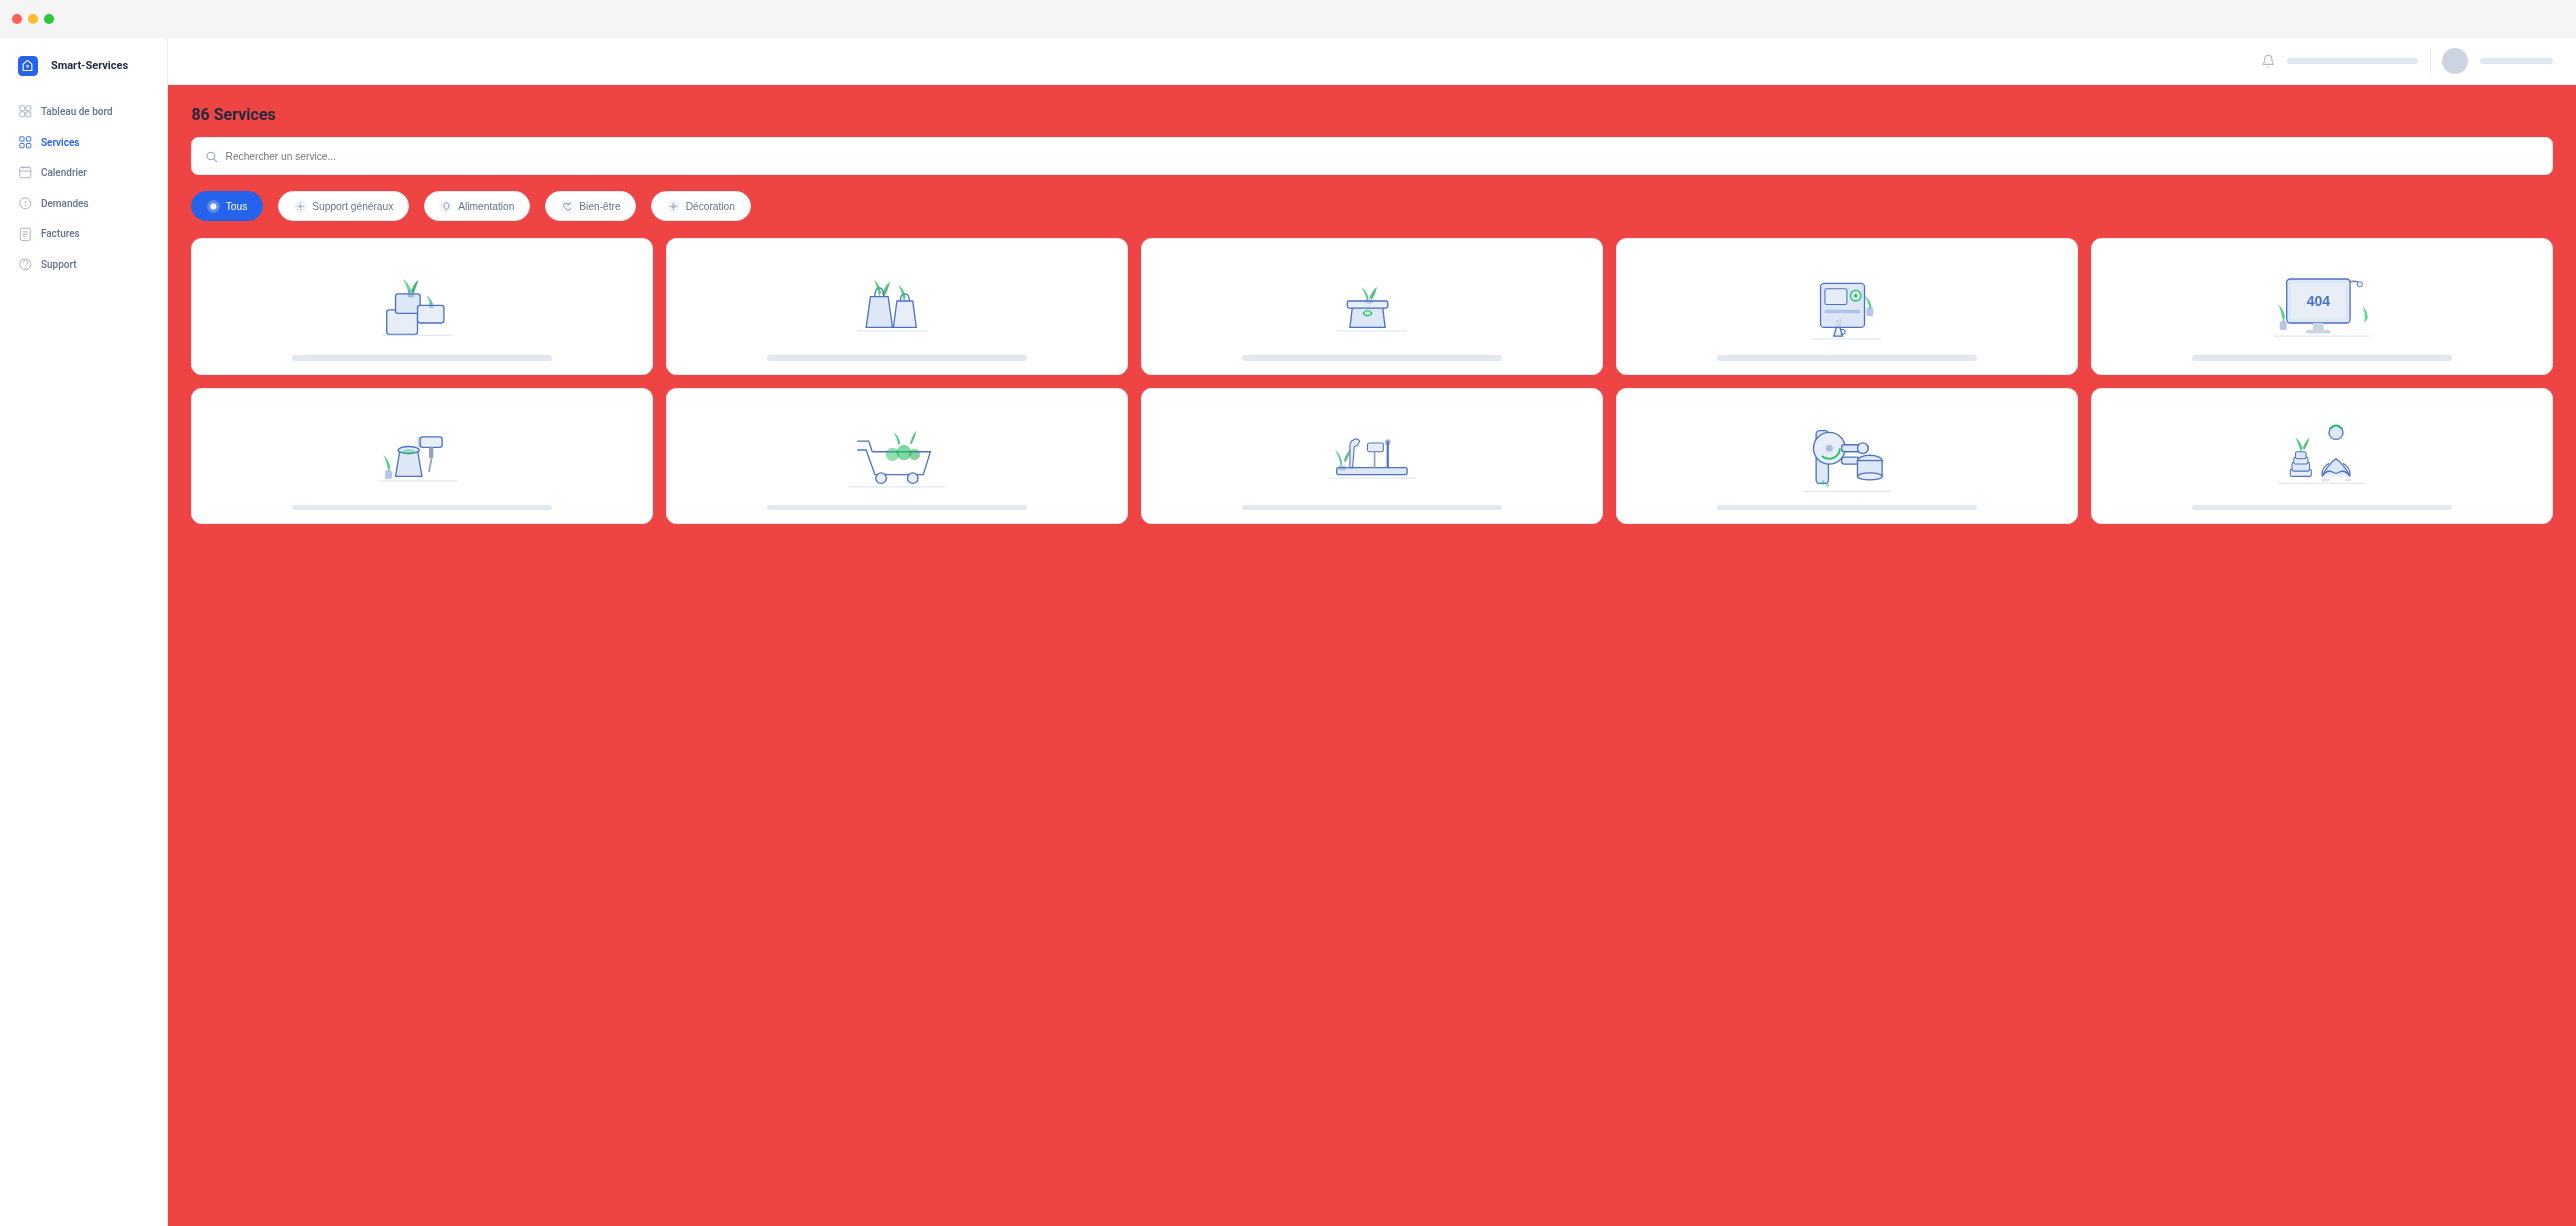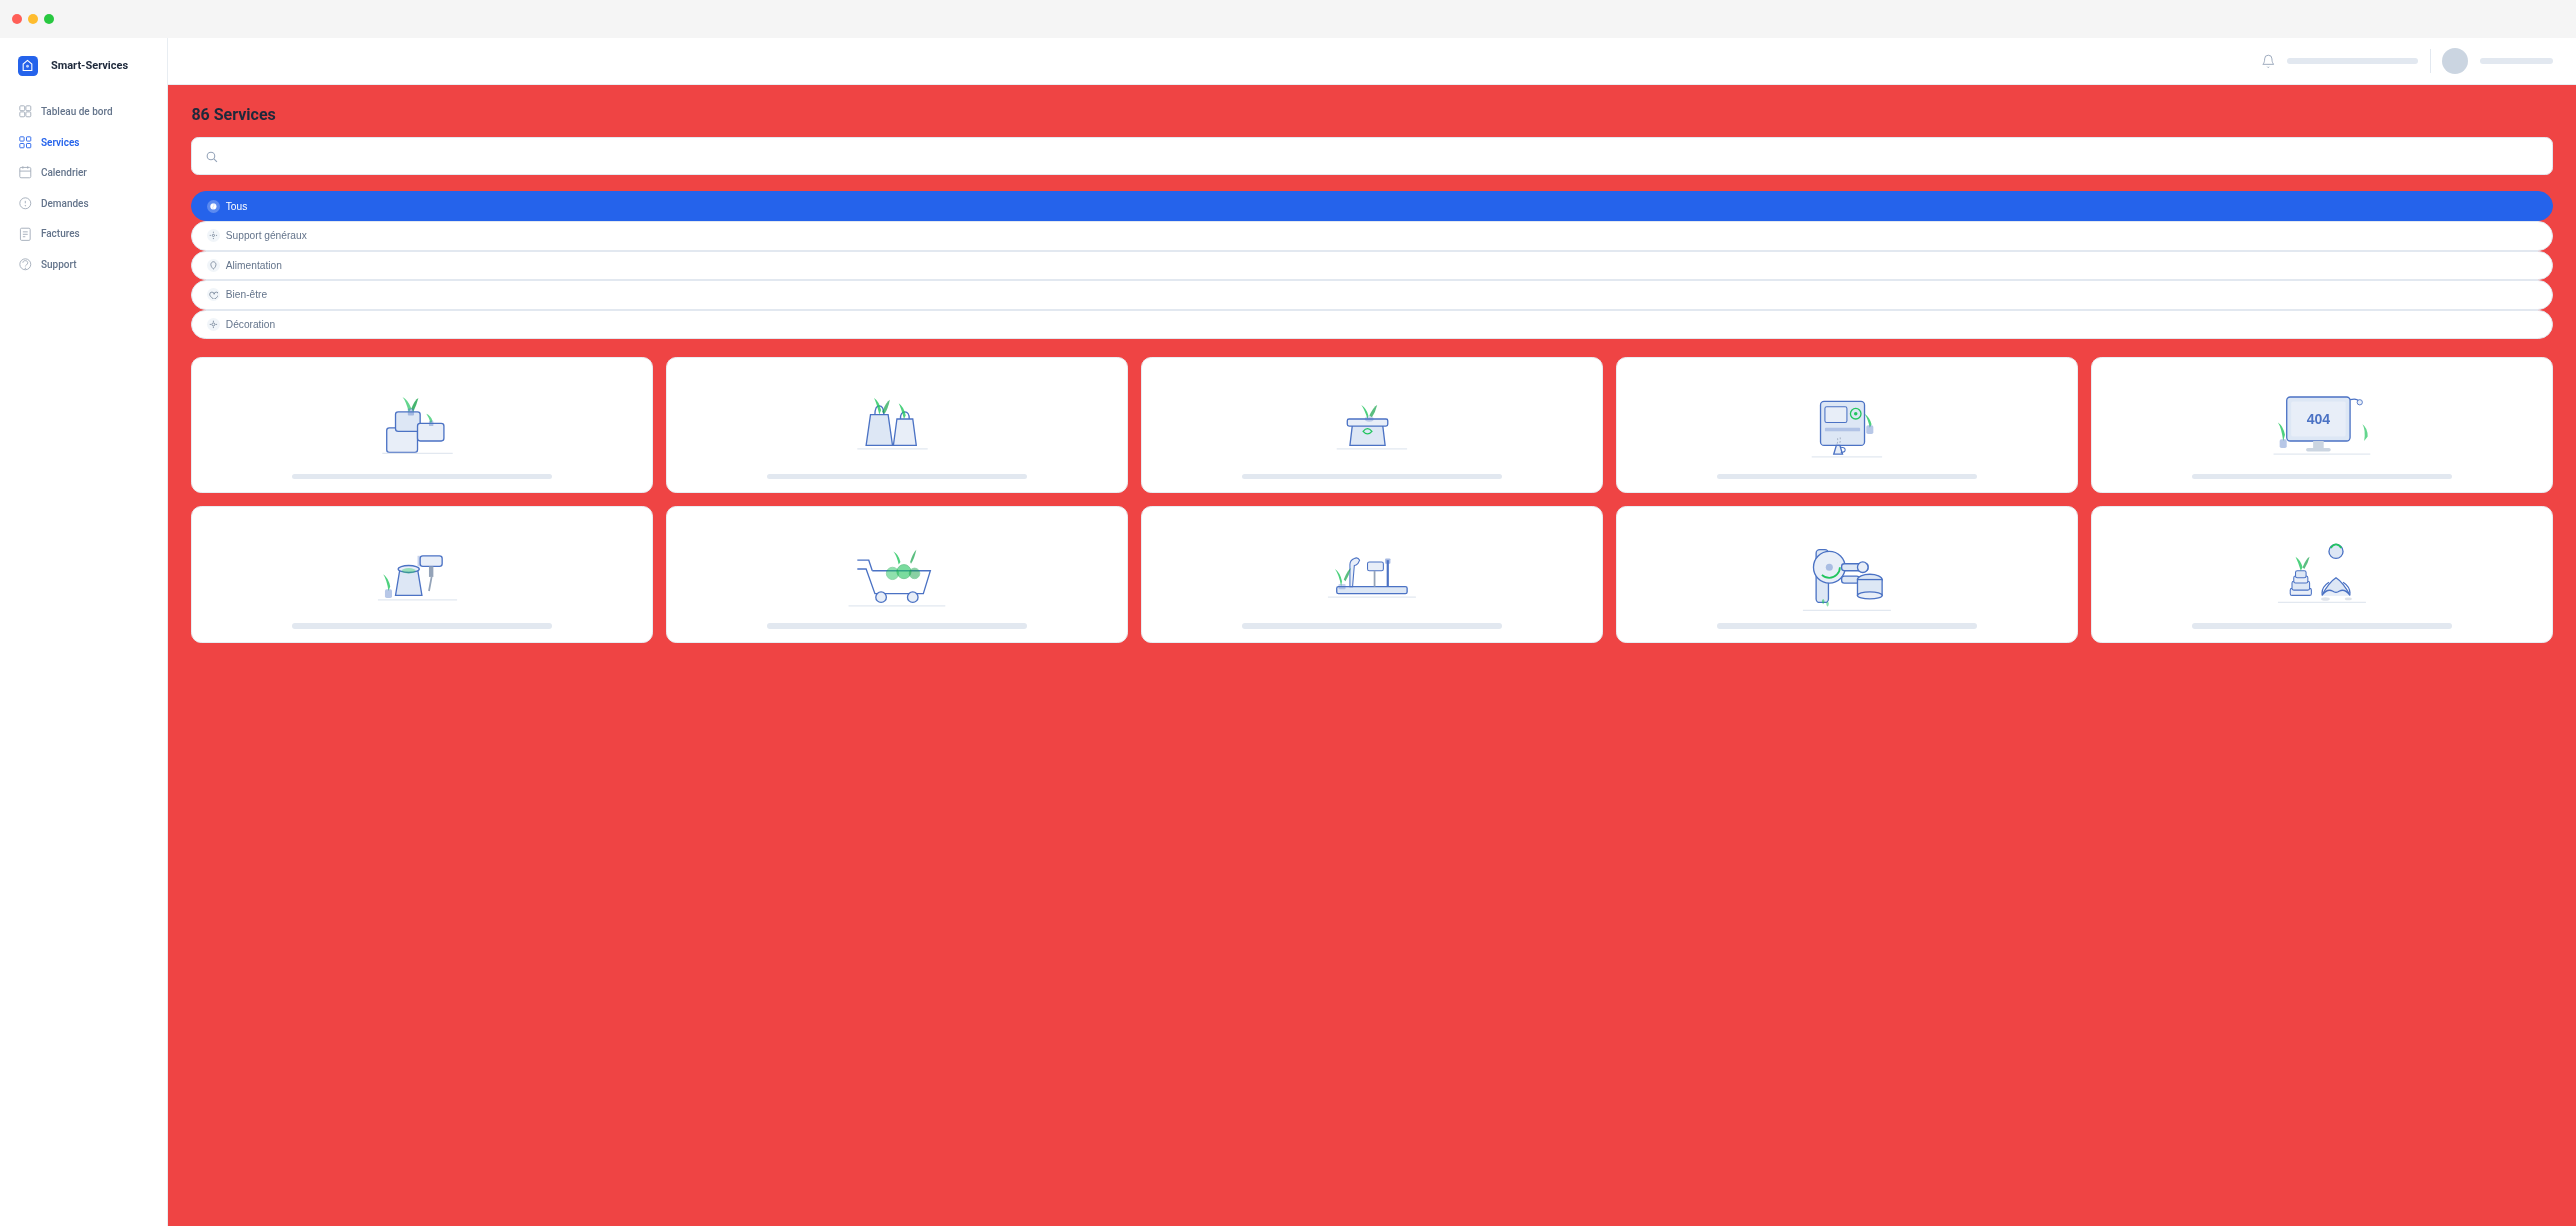--- a/index.html
+++ b/index.html
@@ -167,24 +167,23 @@
       margin-left: 7.3px;
     }
     .search-icon-svg {
       width: 13px; height: 13px;
       color: #94a3b8;
     }
 
     
     .filter-tabs {
       display: flex;
-      gap: 0;
+      gap: 15px;
       margin-bottom: 17.5px;
       flex-wrap: wrap;
-      flex-direction: column;
     }
     .filter-tab {
       display: flex;
       align-items: center;
       gap: 5.8px;
       padding: 7.3px 14.6px;
       border-radius: 37px;
       border: 1.1px solid #e2e8f0;
       background: #fff;
       cursor: pointer;
@@ -348,20 +347,21 @@
 
       <div class="services-header">
         <div class="services-count">86 Services</div>
       </div>
 
       <div class="search-bar">
         <svg class="search-icon-svg" viewBox="0 0 24 24" fill="none" stroke="#94a3b8" stroke-width="2">
           <circle cx="11" cy="11" r="7"></circle>
           <line x1="16.5" y1="16.5" x2="22" y2="22"></line>
         </svg>
+        <input type="text" placeholder="Rechercher un service..." style="">
       </div>
 
       <div class="filter-tabs">
         <button class="filter-tab active">
           <span class="tab-icon">
             <svg width="8.8" height="8.8" viewBox="0 0 24 24" fill="white" stroke="white" stroke-width="1">
               <circle cx="12" cy="12" r="8"></circle>
               <path d="M12 4 Q16 8 12 12 Q8 16 12 20" stroke="rgba(37,99,235,0.5)" fill="none"></path>
             </svg>
           </span>

